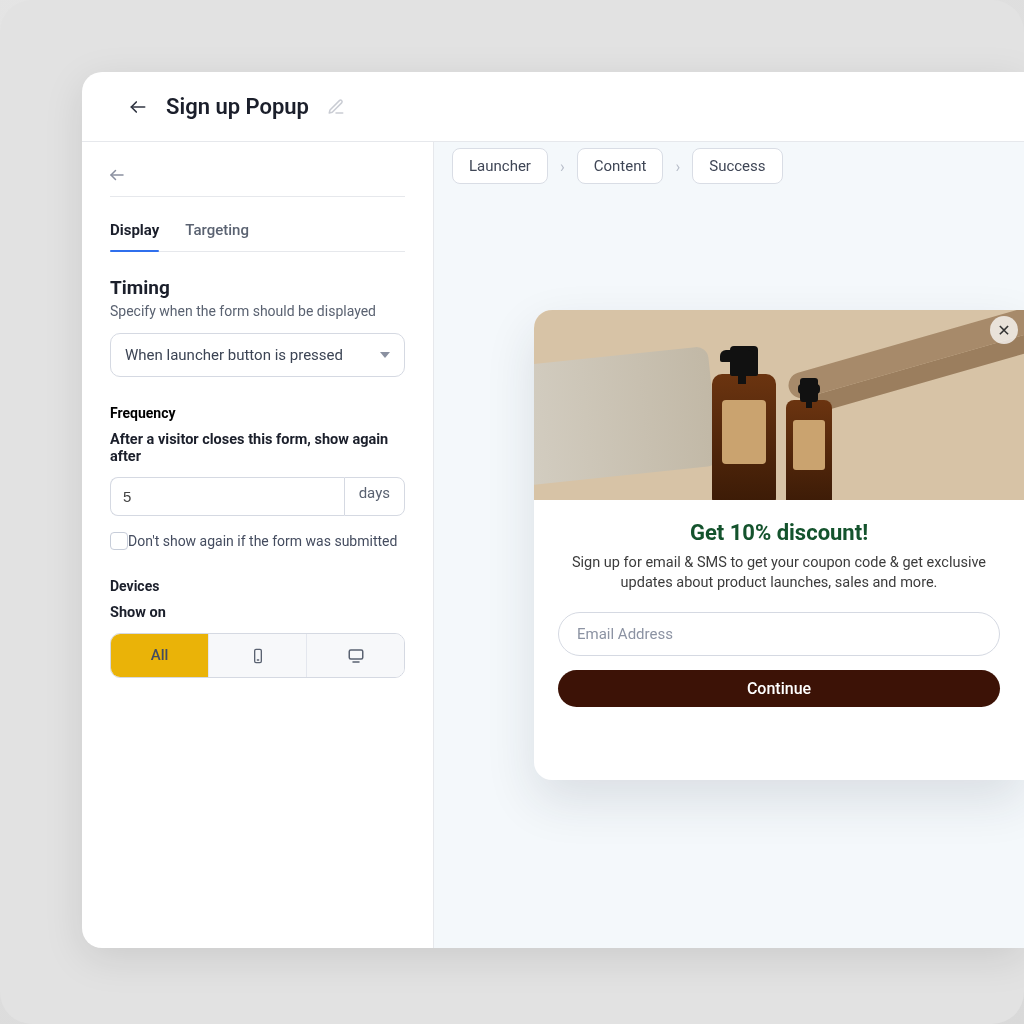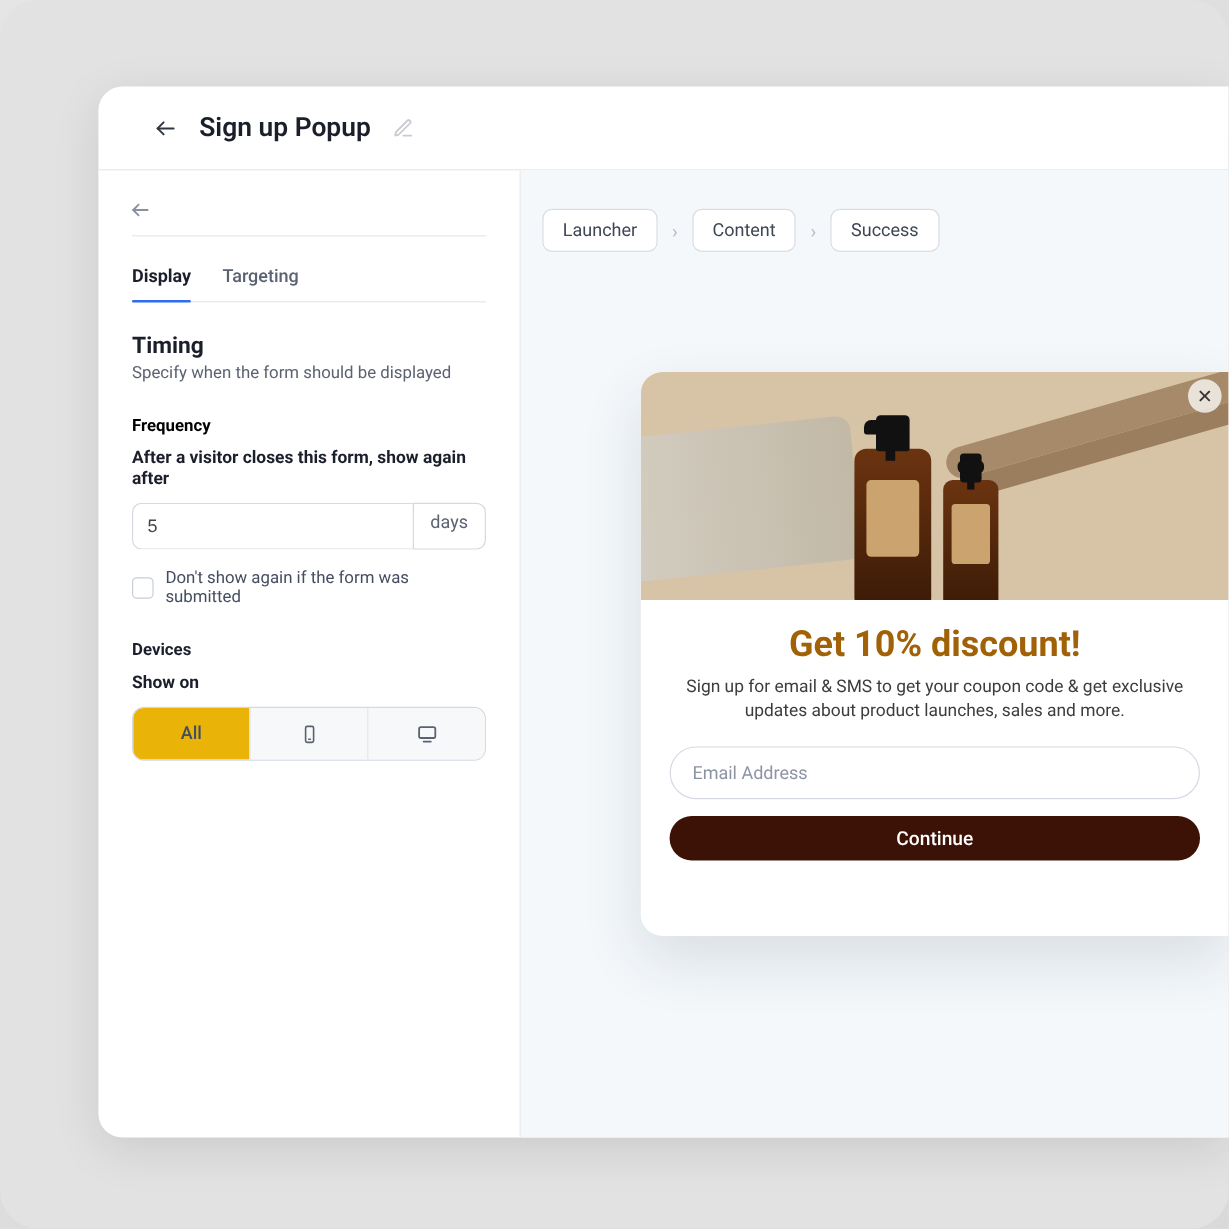--- a/index.html
+++ b/index.html
@@ -89,36 +89,36 @@
   .freq-row { display:flex; margin-top:12px; }
   .freq-input {
     flex:1; border:1px solid #d5d9e2; border-right:none;
     border-radius:8px 0 0 8px; padding:10px 12px; font-size:15px; color:#444;
   }
   .freq-unit {
     border:1px solid #d5d9e2; border-radius:0 8px 8px 0;
     padding:6px 14px; color:#5a6271; font-size:15px; background:#fff;
   }
 
-  .check-row { display:flex; align-items:center; gap:10px; margin-top:16px; }
+  .check-row { display:flex; align-items:center; gap:0; margin-top:16px; }
   .checkbox { width:18px;height:18px;border:1.5px solid #c7cdd9;border-radius:4px; }
   .check-label{ font-size:14px; color:#444c5f; }
 
   .devices-title{ font-size:14px; font-weight:700; color:#1b1f2b; margin-top:28px;}
   .devices-sub{ font-size:14.5px; font-weight:700; color:#1b1f2b; margin-top:10px;}
   .seg { display:flex; border:1px solid #d5d9e2; border-radius:10px; margin-top:12px; overflow:hidden;}
   .seg-btn{ flex:1; text-align:center; padding:12px 0; font-size:15px; color:#444c5f; background:#f7f8fa; cursor:pointer; border-left:1px solid #e4e7ee;}
   .seg-btn:first-child{ border-left:none; background:#eab308; font-weight:500;}
   .seg-btn svg{ vertical-align:middle;}
 
   .preview {
     flex:1; background:#f4f8fb; position:relative; overflow:hidden;
   }
   .crumbs {
-    position:absolute; left:18px; top:32px; display:flex; gap:12px; align-items:center;
+    position:absolute; left:18px; top:6px; display:flex; gap:12px; align-items:center;
     background:transparent;
   }
   .crumb {
     border:1px solid #d9dde5; border-radius:8px; padding:8px 16px;
     font-size:15px; color:#3f4656; background:#fff; cursor:pointer;
   }
   .crumb-sep { color:#b7bdc9; }
 
   .popup {
     position:absolute; left:100px; top:168px; right:0;
@@ -151,21 +151,21 @@
   .spray-b{position:absolute;left:260px;bottom:96px;width:32px;height:10px;}
   .spray-b::before{content:"";position:absolute;left:12px;top:-4px;width:6px;height:18px;background:#111;}
   .spray-b::after{content:"";position:absolute;left:4px;top:-10px;width:22px;height:10px;background:#111;border-radius:4px;}
 
   .branch{position:absolute;inset:0;}
   .branch::before{content:"";position:absolute;right:-20px;top:30px;width:260px;height:26px;background:#a78a6a;border-radius:20px;transform:rotate(-16deg);box-shadow:0 22px 0 -4px #9b7e5e;}
   .branch::after{content:"";position:absolute;left:-20px;top:46px;width:200px;height:120px;background:linear-gradient(90deg,#d3cfc5,#bfb7a6);border-radius:12px;transform:rotate(-6deg);opacity:.9;}
   .close-x{position:absolute;right:6px;top:6px;width:28px;height:28px;border-radius:14px;background:rgba(255,255,255,.75);display:flex;align-items:center;justify-content:center;color:#333;font-size:16px;}
 
   .popup-body{ padding:20px 24px 6px; text-align:center; }
-  .popup-title{ font-size:30px; font-weight:700; color:#a16207; }
+  .popup-title{ font-size:22px; font-weight:700; color:#14532d; }
   .popup-desc{ font-size:14.5px; color:#3c3c3c; margin-top:8px; line-height:1.4; }
   .popup-input{ margin-top:18px; border:1px solid #d5d9e2; border-radius:24px; padding:12px 18px; text-align:left; color:#8c93a3; font-size:15px;}
   .popup-btn{ margin-top:14px; background:#3c1206; color:#fff; border-radius:24px; padding:9px 0; font-size:16px; font-weight:500; cursor:pointer;}
   .popup-pb{ margin-top:18px; font-size:13px; color:#6b7280; }
 
 </style>
 </head>
 <body>
 
 <div class="stage">
@@ -197,20 +197,24 @@
         </div>
         <div class="divider"></div>
 
         <div class="tabs">
           <div class="tab active">Display</div>
           <div class="tab">Targeting</div>
         </div>
 
         <div class="section-title">Timing</div>
         <div class="section-sub">Specify when the form should be displayed</div>
+        <div class="select">
+          <span>When launcher button is pressed</span>
+          <span class="caret"></span>
+        </div>
 
         <div class="freq-title">Frequency</div>
         <div class="freq-sub">After a visitor closes this form, show again after</div>
         <div class="freq-row">
           <input class="freq-input" value="5" style="">
           <div class="freq-unit">days</div>
         </div>
         <div class="check-row">
           <div class="checkbox"></div>
           <div class="check-label">Don't show again if the form was submitted</div>

